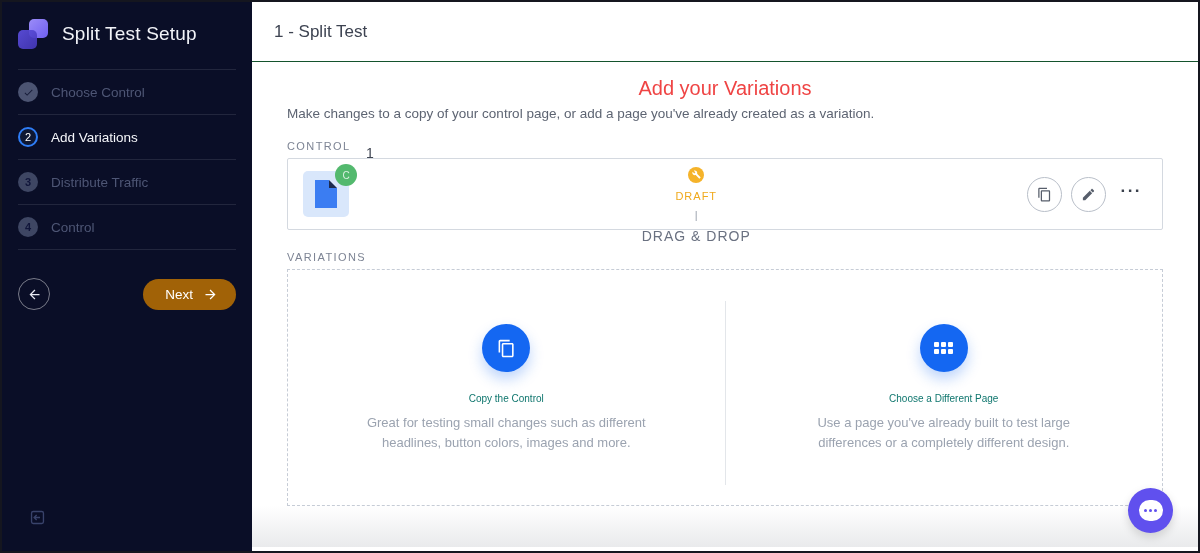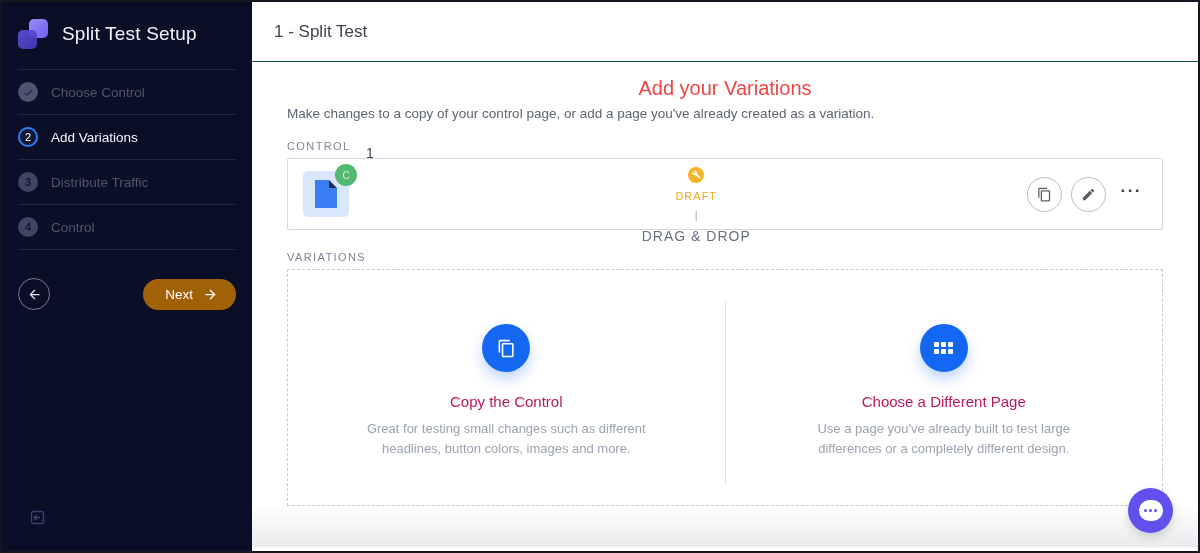--- a/index.html
+++ b/index.html
@@ -64,21 +64,21 @@
   .circ-btn { width:35px; height:35px; border-radius:50%; background:#fff; border:1px solid #b9bfc9; display:flex; align-items:center; justify-content:center; cursor:pointer; }
   .circ-btn svg { width:15px; height:15px; fill:#575e6b; }
   .more-btn { border:none; background:none; font-size:17px; font-weight:700; letter-spacing:1.5px; color:#3a404c; cursor:pointer; padding:0 4px 6px 6px; font-family:"Liberation Sans",sans-serif; }
 
   .variations-box { margin-top:6px; border:1px dashed #c6ccd6; display:flex; height:237px; }
   .option { flex:1; display:flex; flex-direction:column; align-items:center; padding-top:54px; cursor:pointer; }
   .opt-circle { width:48px; height:48px; border-radius:50%; background:#1467f2; display:flex; align-items:center; justify-content:center; box-shadow:0 7px 14px rgba(20,103,242,.28); }
   .opt-circle svg { width:19px; height:19px; fill:#fff; }
   .grid-icon { display:grid; grid-template-columns:repeat(3,5px); grid-template-rows:repeat(2,5px); gap:2px; }
   .grid-icon span { background:#fff; border-radius:1px; }
-  .opt-title { margin-top:21px; font-size:15px; color:#be185d; }
+  .opt-title { margin-top:21px; font-size:10px; color:#0f766e; }
   .opt-desc { margin-top:9px; font-size:13px; line-height:1.55; color:#9ba3b0; text-align:center; max-width:300px; }
   .vdivider { width:1px; background:#e3e6ea; margin:31px 0 20px 0; }
 
   .bottom-fade { height:41px; margin:0 -35px; background:linear-gradient(#ffffff, #e9eaec); }
 
   .chat-btn { position:absolute; right:25px; bottom:18px; width:45px; height:45px; border-radius:50%; border:none; background:#6050ee; display:flex; align-items:center; justify-content:center; cursor:pointer; box-shadow:0 4px 10px rgba(0,0,0,.15); }
   .chat-bubble { position:relative; width:24px; height:21px; background:#fff; border-radius:11px; display:flex; align-items:center; justify-content:center; gap:2px; }
   .chat-bubble::after { content:""; position:absolute; bottom:-4px; left:3px; border:5px solid transparent; border-top-color:#fff; transform:rotate(18deg); }
   .chat-bubble i { width:3px; height:3px; border-radius:50%; background:#6050ee; }
 </style>

